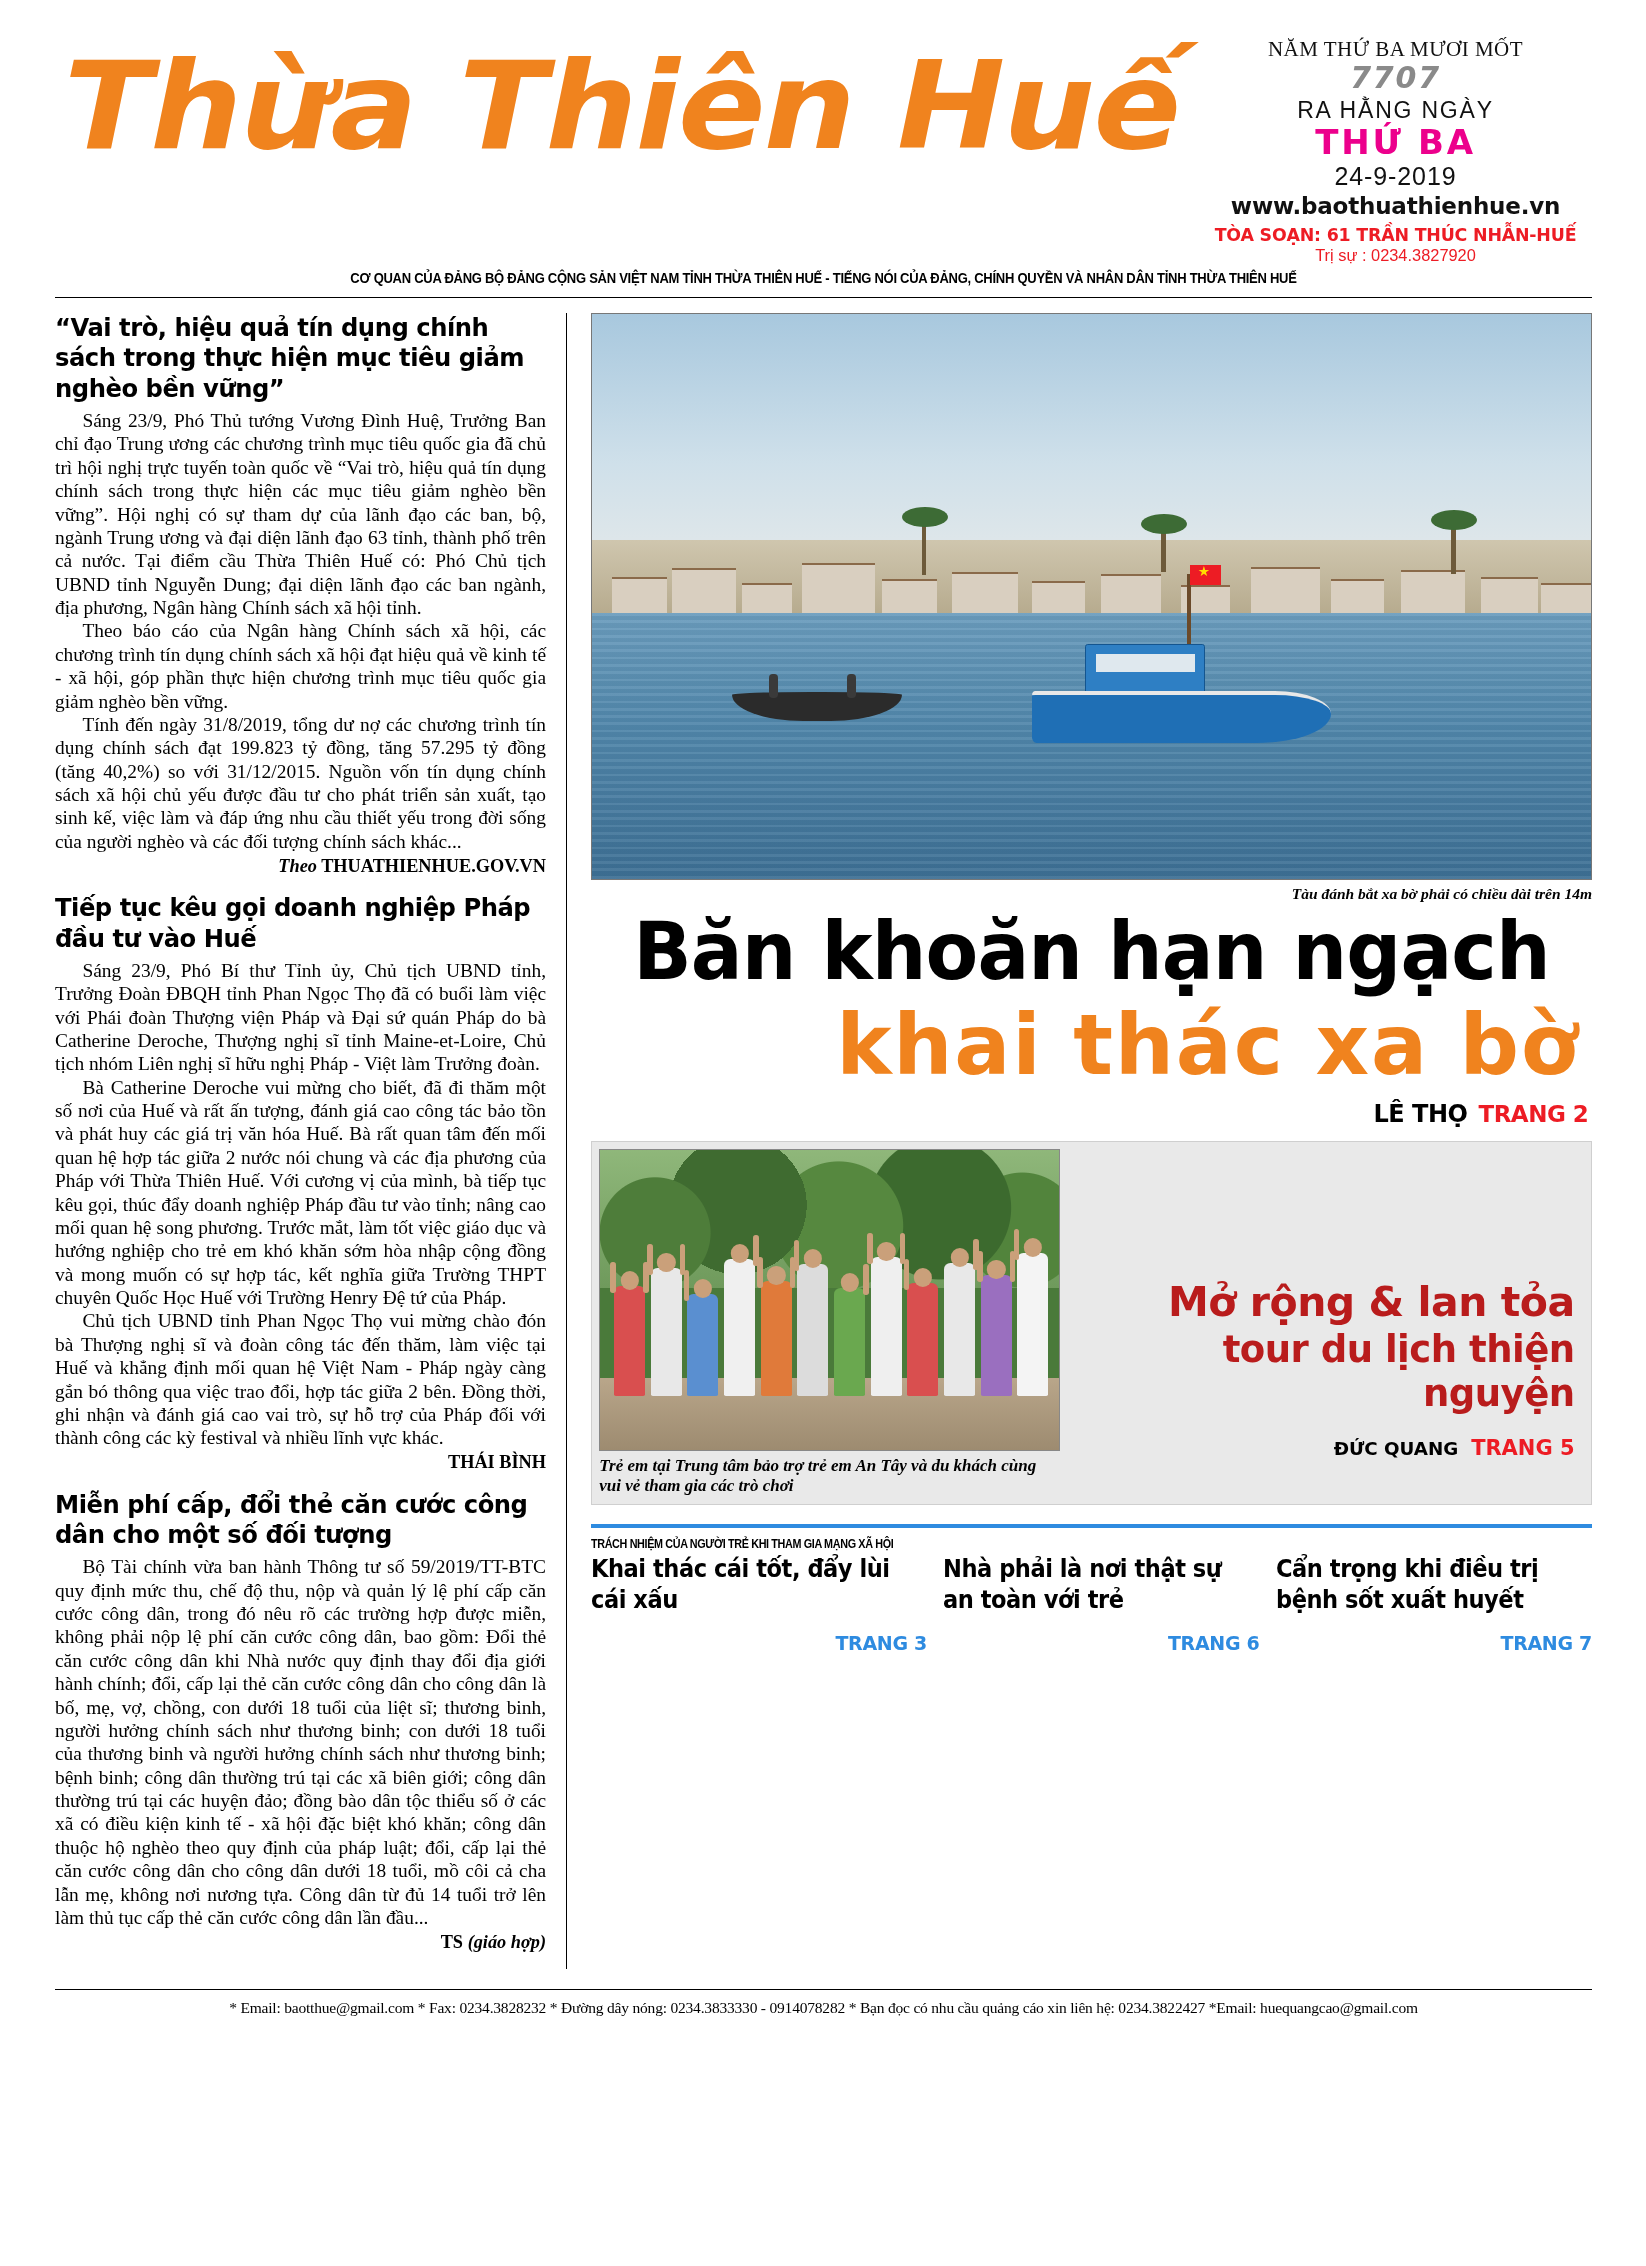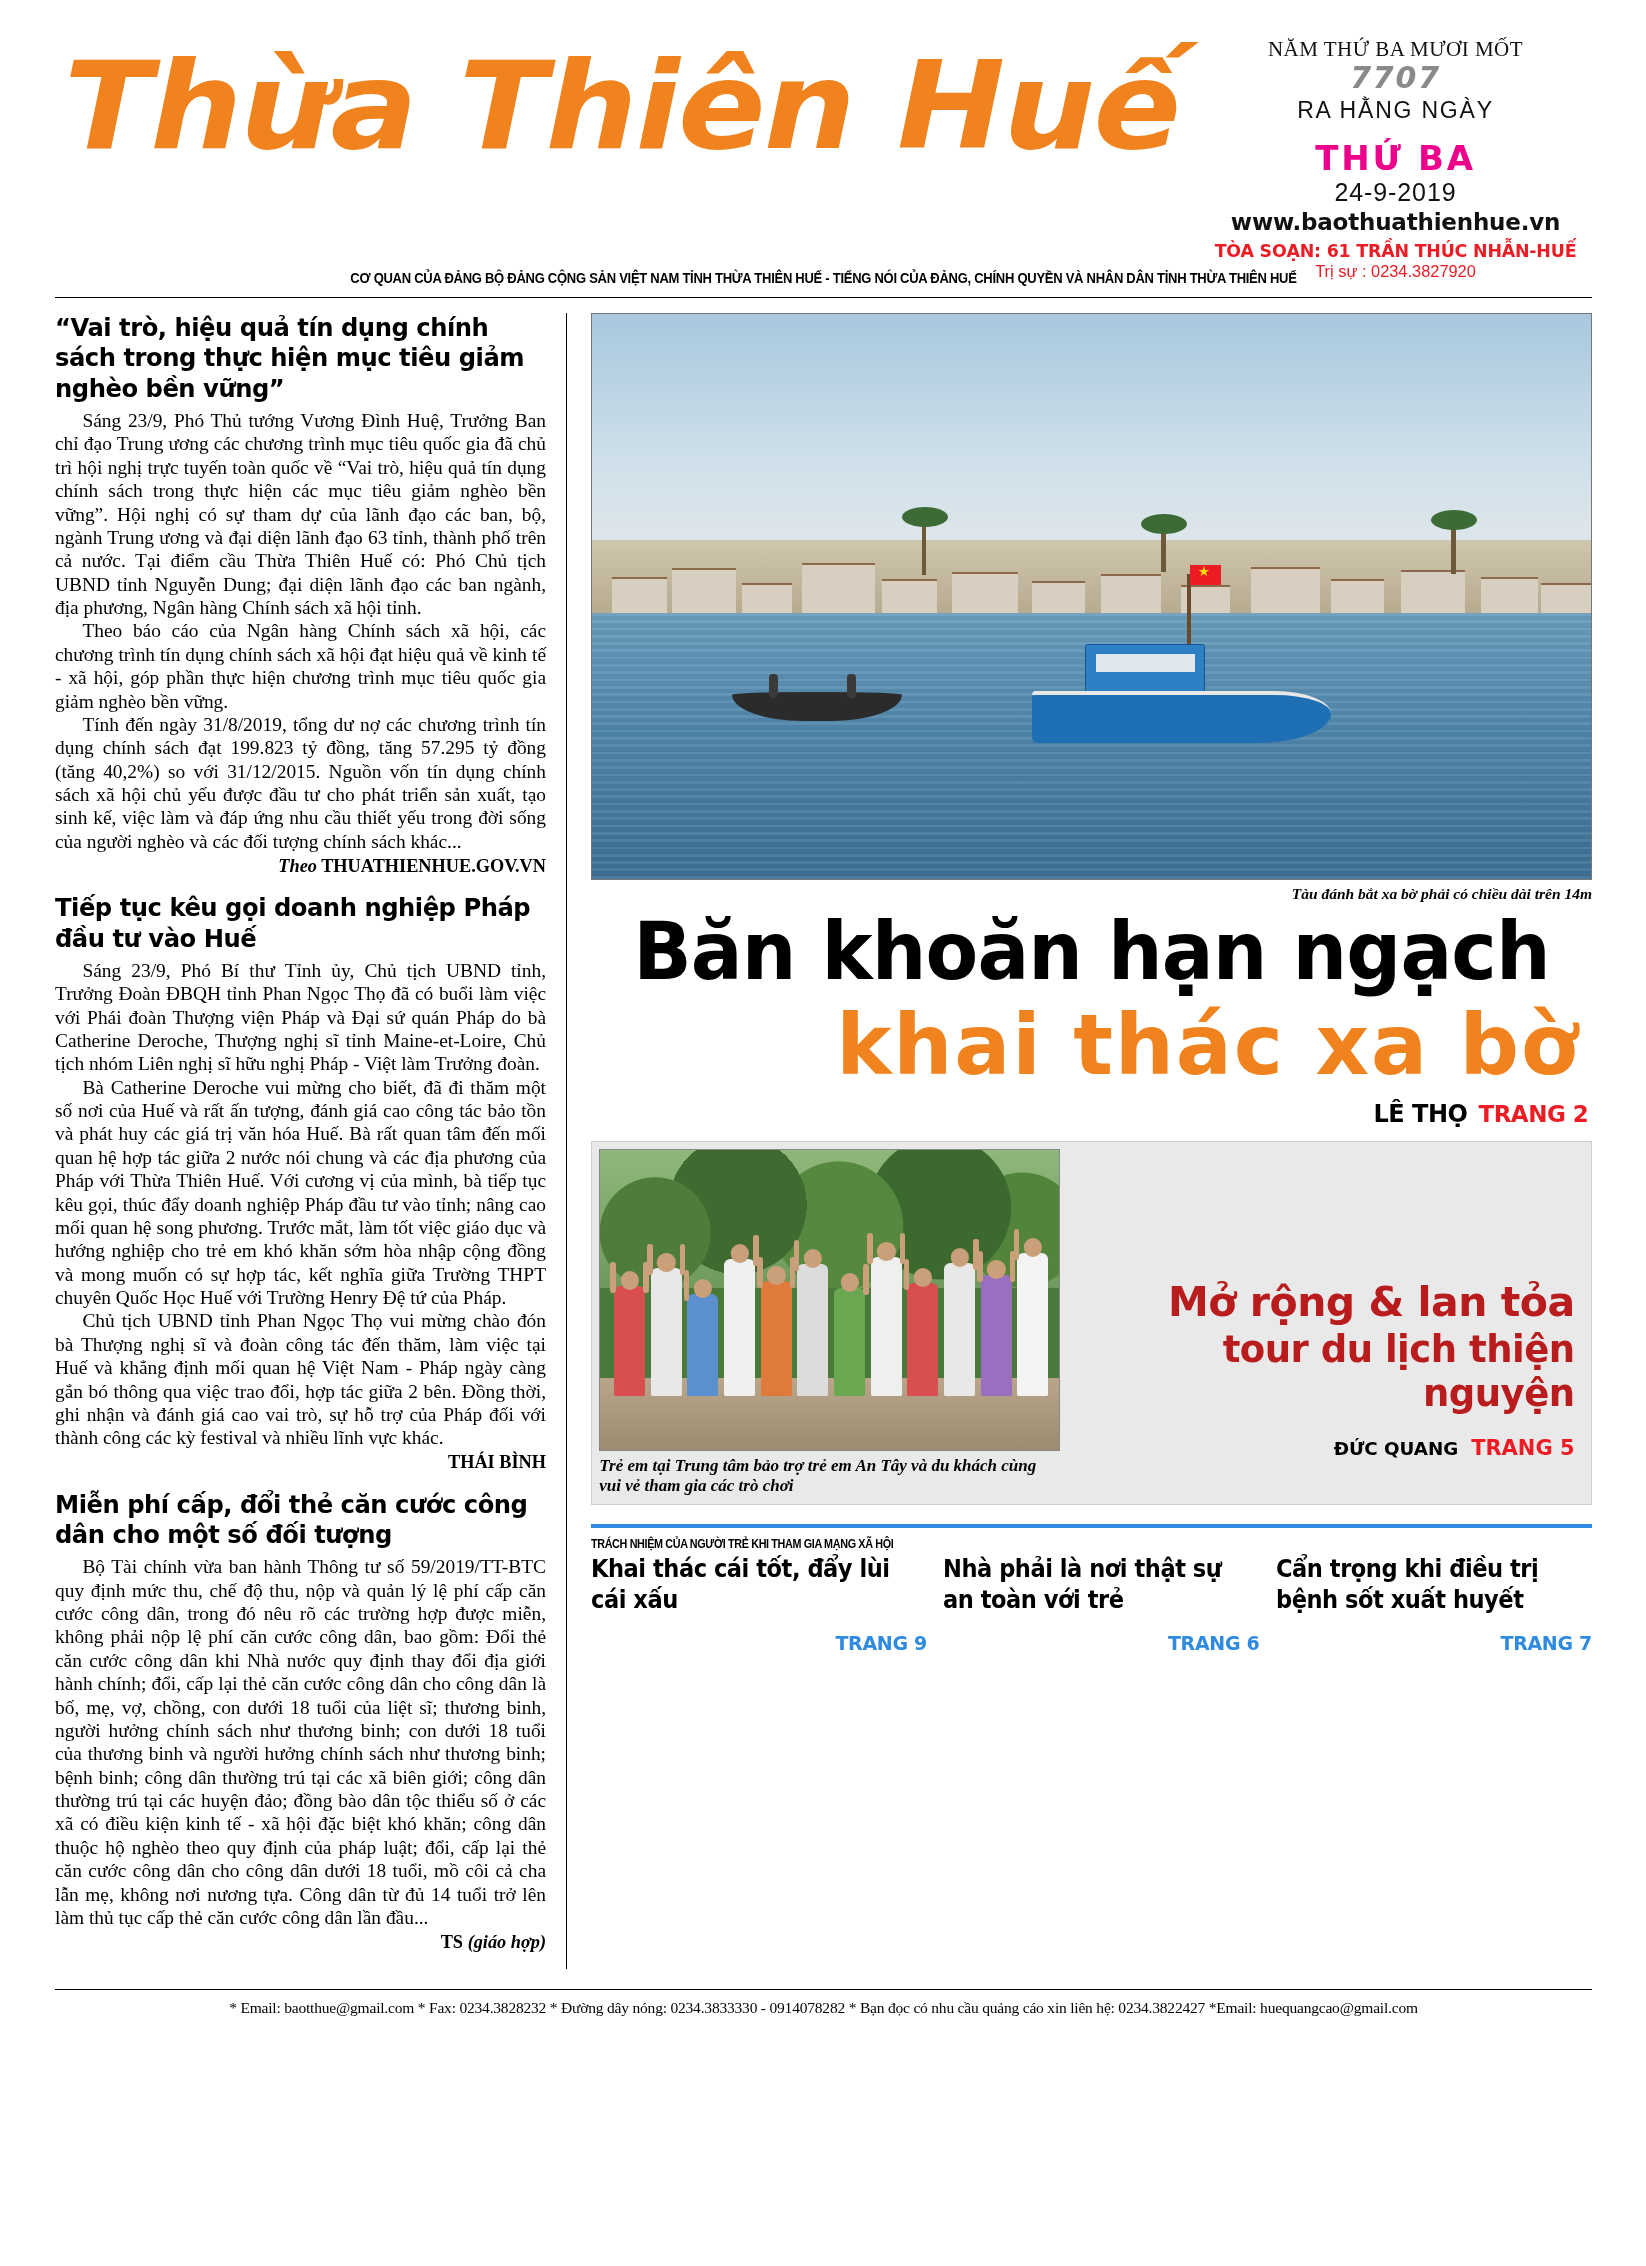--- a/index.html
+++ b/index.html
@@ -75,21 +75,21 @@
     letter-spacing: 1.8px;
     color: #111;
     margin-top: 2.7px;
   }
   .mh-weekday {
     font-family: "DejaVu Sans", sans-serif;
     font-weight: bold;
     font-size: 34px;
     color: #EC008C;
     letter-spacing: 2.7px;
-    margin-top: 17px;
+    margin-top: 1px;
     line-height: 1.05;
   }
   .mh-date {
     font-family: "Liberation Sans", sans-serif;
     font-size: 25px;
     color: #111;
     letter-spacing: 0.9px;
     margin-top: 1.8px;
   }
   .mh-web {
@@ -642,21 +642,21 @@
           </div>
         </div>
       </div>
 
       <div class="teaser-rule"></div>
       <div class="teasers">
 
         <div class="teaser">
           <div class="teaser-kicker">TRÁCH NHIỆM CỦA NGƯỜI TRẺ KHI THAM GIA MẠNG XÃ HỘI</div>
           <div class="teaser-head">Khai thác cái tốt, đẩy lùi cái xấu</div>
-          <div class="teaser-page">TRANG 9</div>
+          <div class="teaser-page">TRANG 3</div>
         </div>
 
         <div class="teaser">
           <div class="teaser-kicker blank">&nbsp;</div>
           <div class="teaser-head">Nhà phải là nơi thật sự an toàn với trẻ</div>
           <div class="teaser-page">TRANG 6</div>
         </div>
 
         <div class="teaser">
           <div class="teaser-kicker blank">&nbsp;</div>

